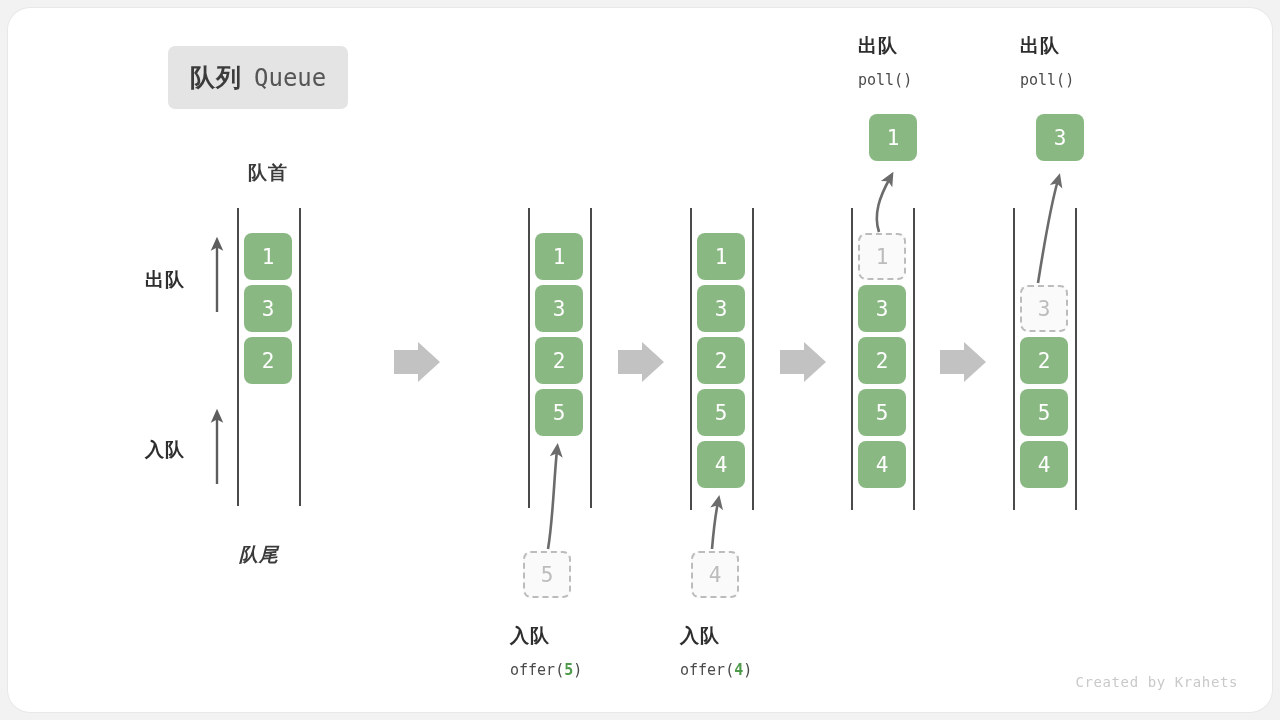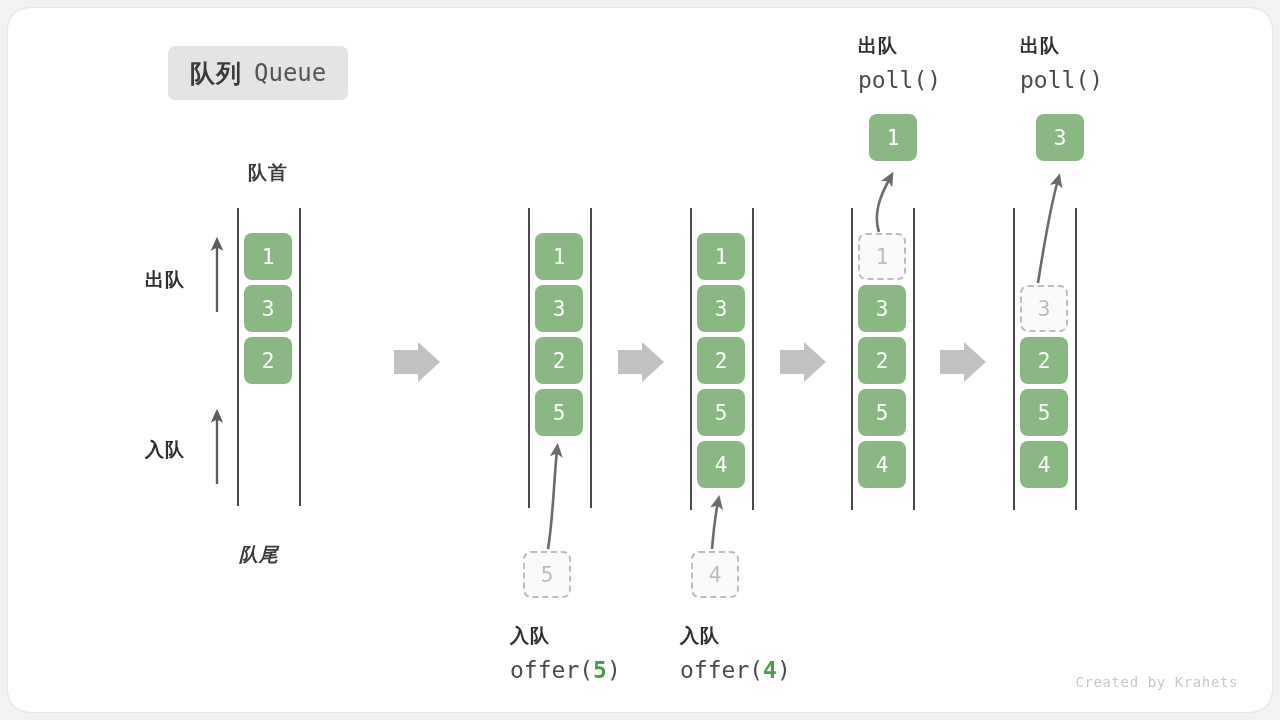--- a/index.html
+++ b/index.html
@@ -26,21 +26,21 @@
     background: #ffffff;
     border-radius: 22px;
     box-shadow: 0 0 0 1px #e8e8e8;
   }
 
   
   .title-badge {
     position: absolute;
     left: 168px;
     top: 46px;
-    height: 54px;
+    height: 63px;
     padding: 0 22px;
     background: #e4e4e4;
     border-radius: 7px;
     display: flex;
     align-items: center;
     gap: 12px;
   }
   .title-cn {
     font-size: 25px;
     font-weight: bold;
@@ -110,21 +110,21 @@
   .op-caption .cn {
     display: block;
     font-size: 19px;
     font-weight: bold;
     color: #2e2e2e;
     letter-spacing: 1px;
   }
   .op-caption .code {
     display: block;
     font-family: "DejaVu Sans Mono", "Liberation Mono", monospace;
-    font-size: 23px;
+    font-size: 15px;
     color: #4a4a4a;
   }
   .op-caption .code .num { color: #4e9a4a; font-weight: bold; }
 
   .watermark {
     position: absolute;
     right: 42px;
     bottom: 30px;
     font-family: "DejaVu Sans Mono", "Liberation Mono", monospace;
     font-size: 14px;

